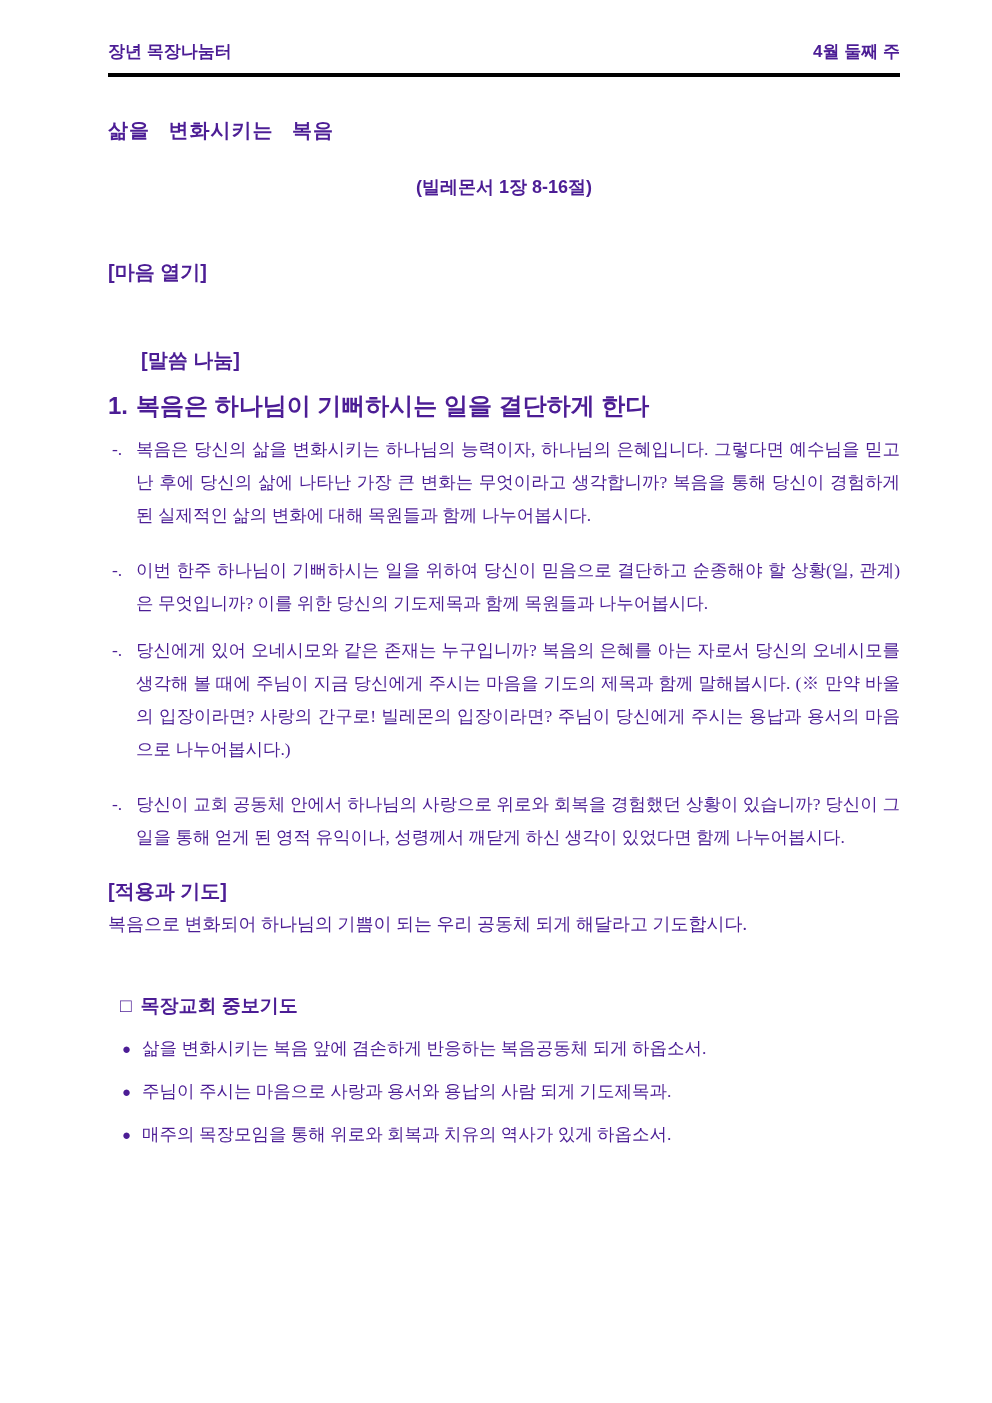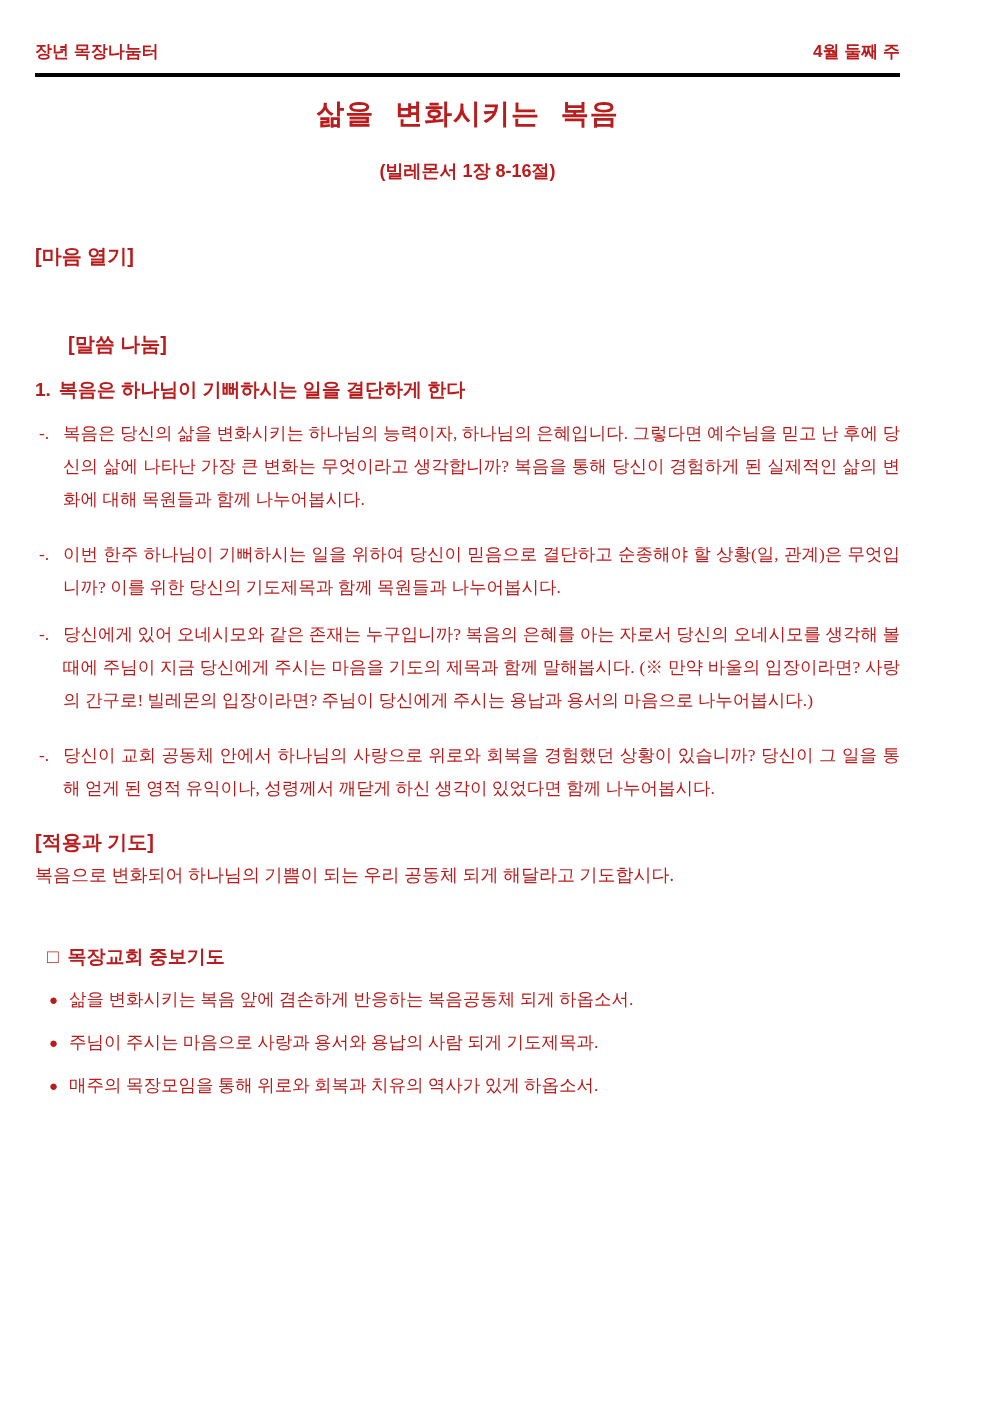--- a/index.html
+++ b/index.html
@@ -2,47 +2,46 @@
 <html lang="ko"><head>
 <meta charset="utf-8">
 <style>
   html, body { margin: 0; padding: 0; background: #ffffff; }
   .page {
     position: relative;
     width: 992px;
     height: 1240px;
     box-sizing: border-box;
     background: #ffffff;
-    color: #b91c1c;
-    padding: 42px 92px 0 35px;
+    color: #4c1d95;
+    padding: 42px 92px 0 108px;
     overflow: hidden;
     font-family: "Liberation Serif", "DejaVu Serif", serif;
   }
   
   .doc-header {
     display: flex;
     justify-content: space-between;
     align-items: baseline;
     font-family: "Liberation Sans", "DejaVu Sans", sans-serif;
     font-weight: bold;
     font-size: 17px;
     line-height: 20px;
   }
   .rule {
     height: 4px;
     background: #000000;
     margin-top: 11px;
   }
   
   .doc-title {
-    margin-top: 16px;
-    text-align: center;
+    margin-top: 32px;
     font-family: "Liberation Sans", "DejaVu Sans", sans-serif;
     font-weight: 800;
-    font-size: 28px;
+    font-size: 20px;
     line-height: 42px;
     letter-spacing: 1px;
     word-spacing: 12px;
   }
   .doc-subtitle {
     margin-top: 24px;
     text-align: center;
     font-family: "Liberation Sans", "DejaVu Sans", sans-serif;
     font-weight: bold;
     font-size: 18px;
@@ -61,21 +60,21 @@
   .sec-apply     { margin-top: 24px; }
   
   .body-line {
     font-size: 18px;
     line-height: 26px;
     margin: 18px 0 0 0;
   }
   .point-title {
     font-family: "Liberation Sans", "DejaVu Sans", sans-serif;
     font-weight: bold;
-    font-size: 19px;
+    font-size: 24px;
     line-height: 26px;
     margin: 0;
   }
   .point-1 { margin-top: 20px; }
   .point-2 { margin-top: 26px; }
   .point-num { margin-right: 8px; }
   .question {
     display: flex;
     font-size: 17.5px;
     line-height: 33px;

